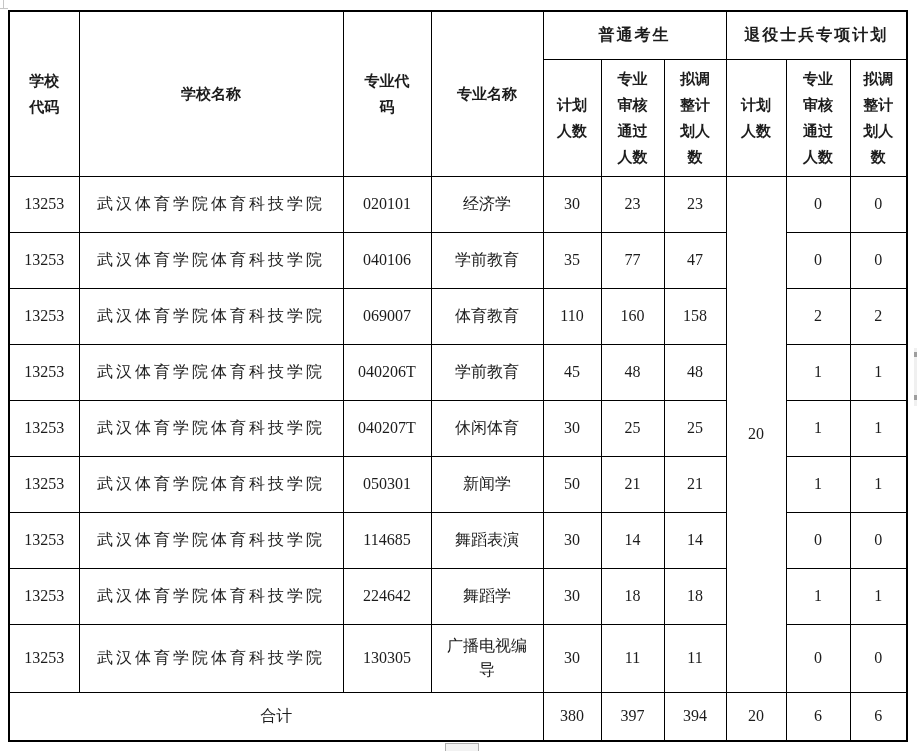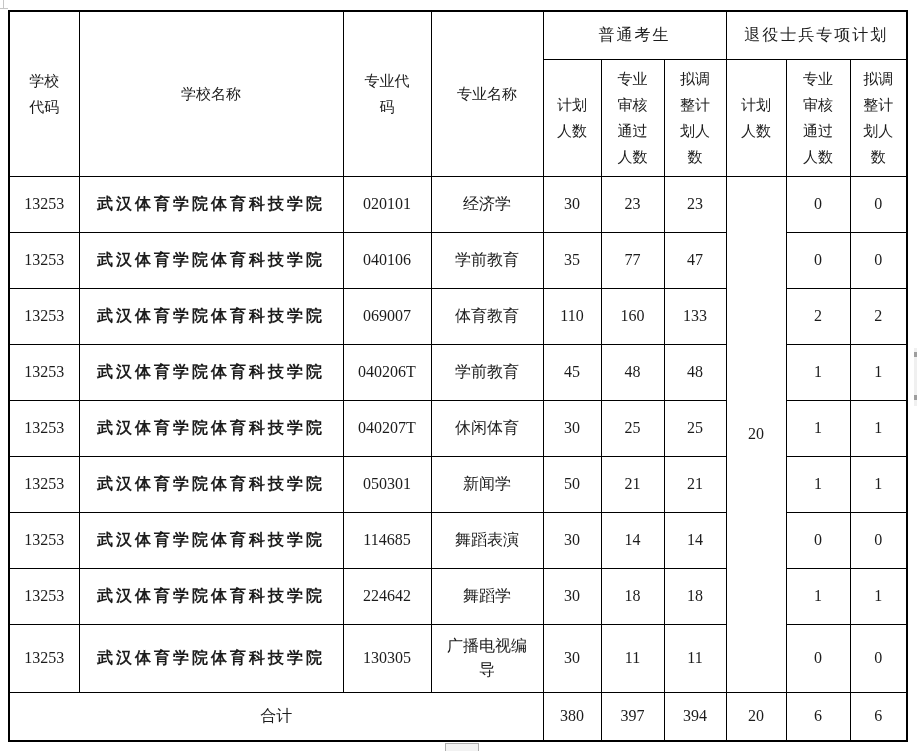--- a/index.html
+++ b/index.html
@@ -24,38 +24,38 @@
   }
   th, td {
     border: 1px solid #000;
     text-align: center;
     vertical-align: middle;
     white-space: pre-line;
     padding: 0 2px;
     overflow: hidden;
   }
   thead th {
-    font-weight: normal;
+    font-weight: bold;
     font-size: 15px;
     line-height: 26px;
   }
   thead tr.group-row { height: 48px; }
   thead tr.group-row th.group {
     font-size: 16px;
     letter-spacing: 2px;
     line-height: normal;
   }
   thead tr.sub-row { height: 117px; }
   tbody tr { height: 56px; padding-left: 40px; }
   tbody tr.tall { height: 68px; }
   tbody td {
     font-size: 16px;
     line-height: 24px;
   }
-  td.school-name { letter-spacing: 3px; font-weight: bold; }
+  td.school-name { letter-spacing: 3px; }
   tfoot tr { height: 49px; }
   tfoot td { font-size: 16px; margin-top: 24px; }
 
   
   .corner-mark { position: absolute; left: 0; top: 0; width: 12px; height: 12px; }
   .corner-mark .v { position: absolute; left: 3px; top: 0; width: 1px; height: 8px; background: #c6c6c6; }
   .corner-mark .h { position: absolute; left: 0; top: 8px; width: 8px; height: 1px; background: #c6c6c6; }
 
   
   .bottom-handle {
@@ -155,21 +155,21 @@
           <td>0</td>
           <td>0</td>
         </tr>
         <tr>
           <td>13253</td>
           <td class="school-name">武汉体育学院体育科技学院</td>
           <td>069007</td>
           <td>体育教育</td>
           <td>110</td>
           <td>160</td>
-          <td>133</td>
+          <td>158</td>
           <td>2</td>
           <td>2</td>
         </tr>
         <tr>
           <td>13253</td>
           <td class="school-name">武汉体育学院体育科技学院</td>
           <td>040206T</td>
           <td>学前教育</td>
           <td>45</td>
           <td>48</td>

